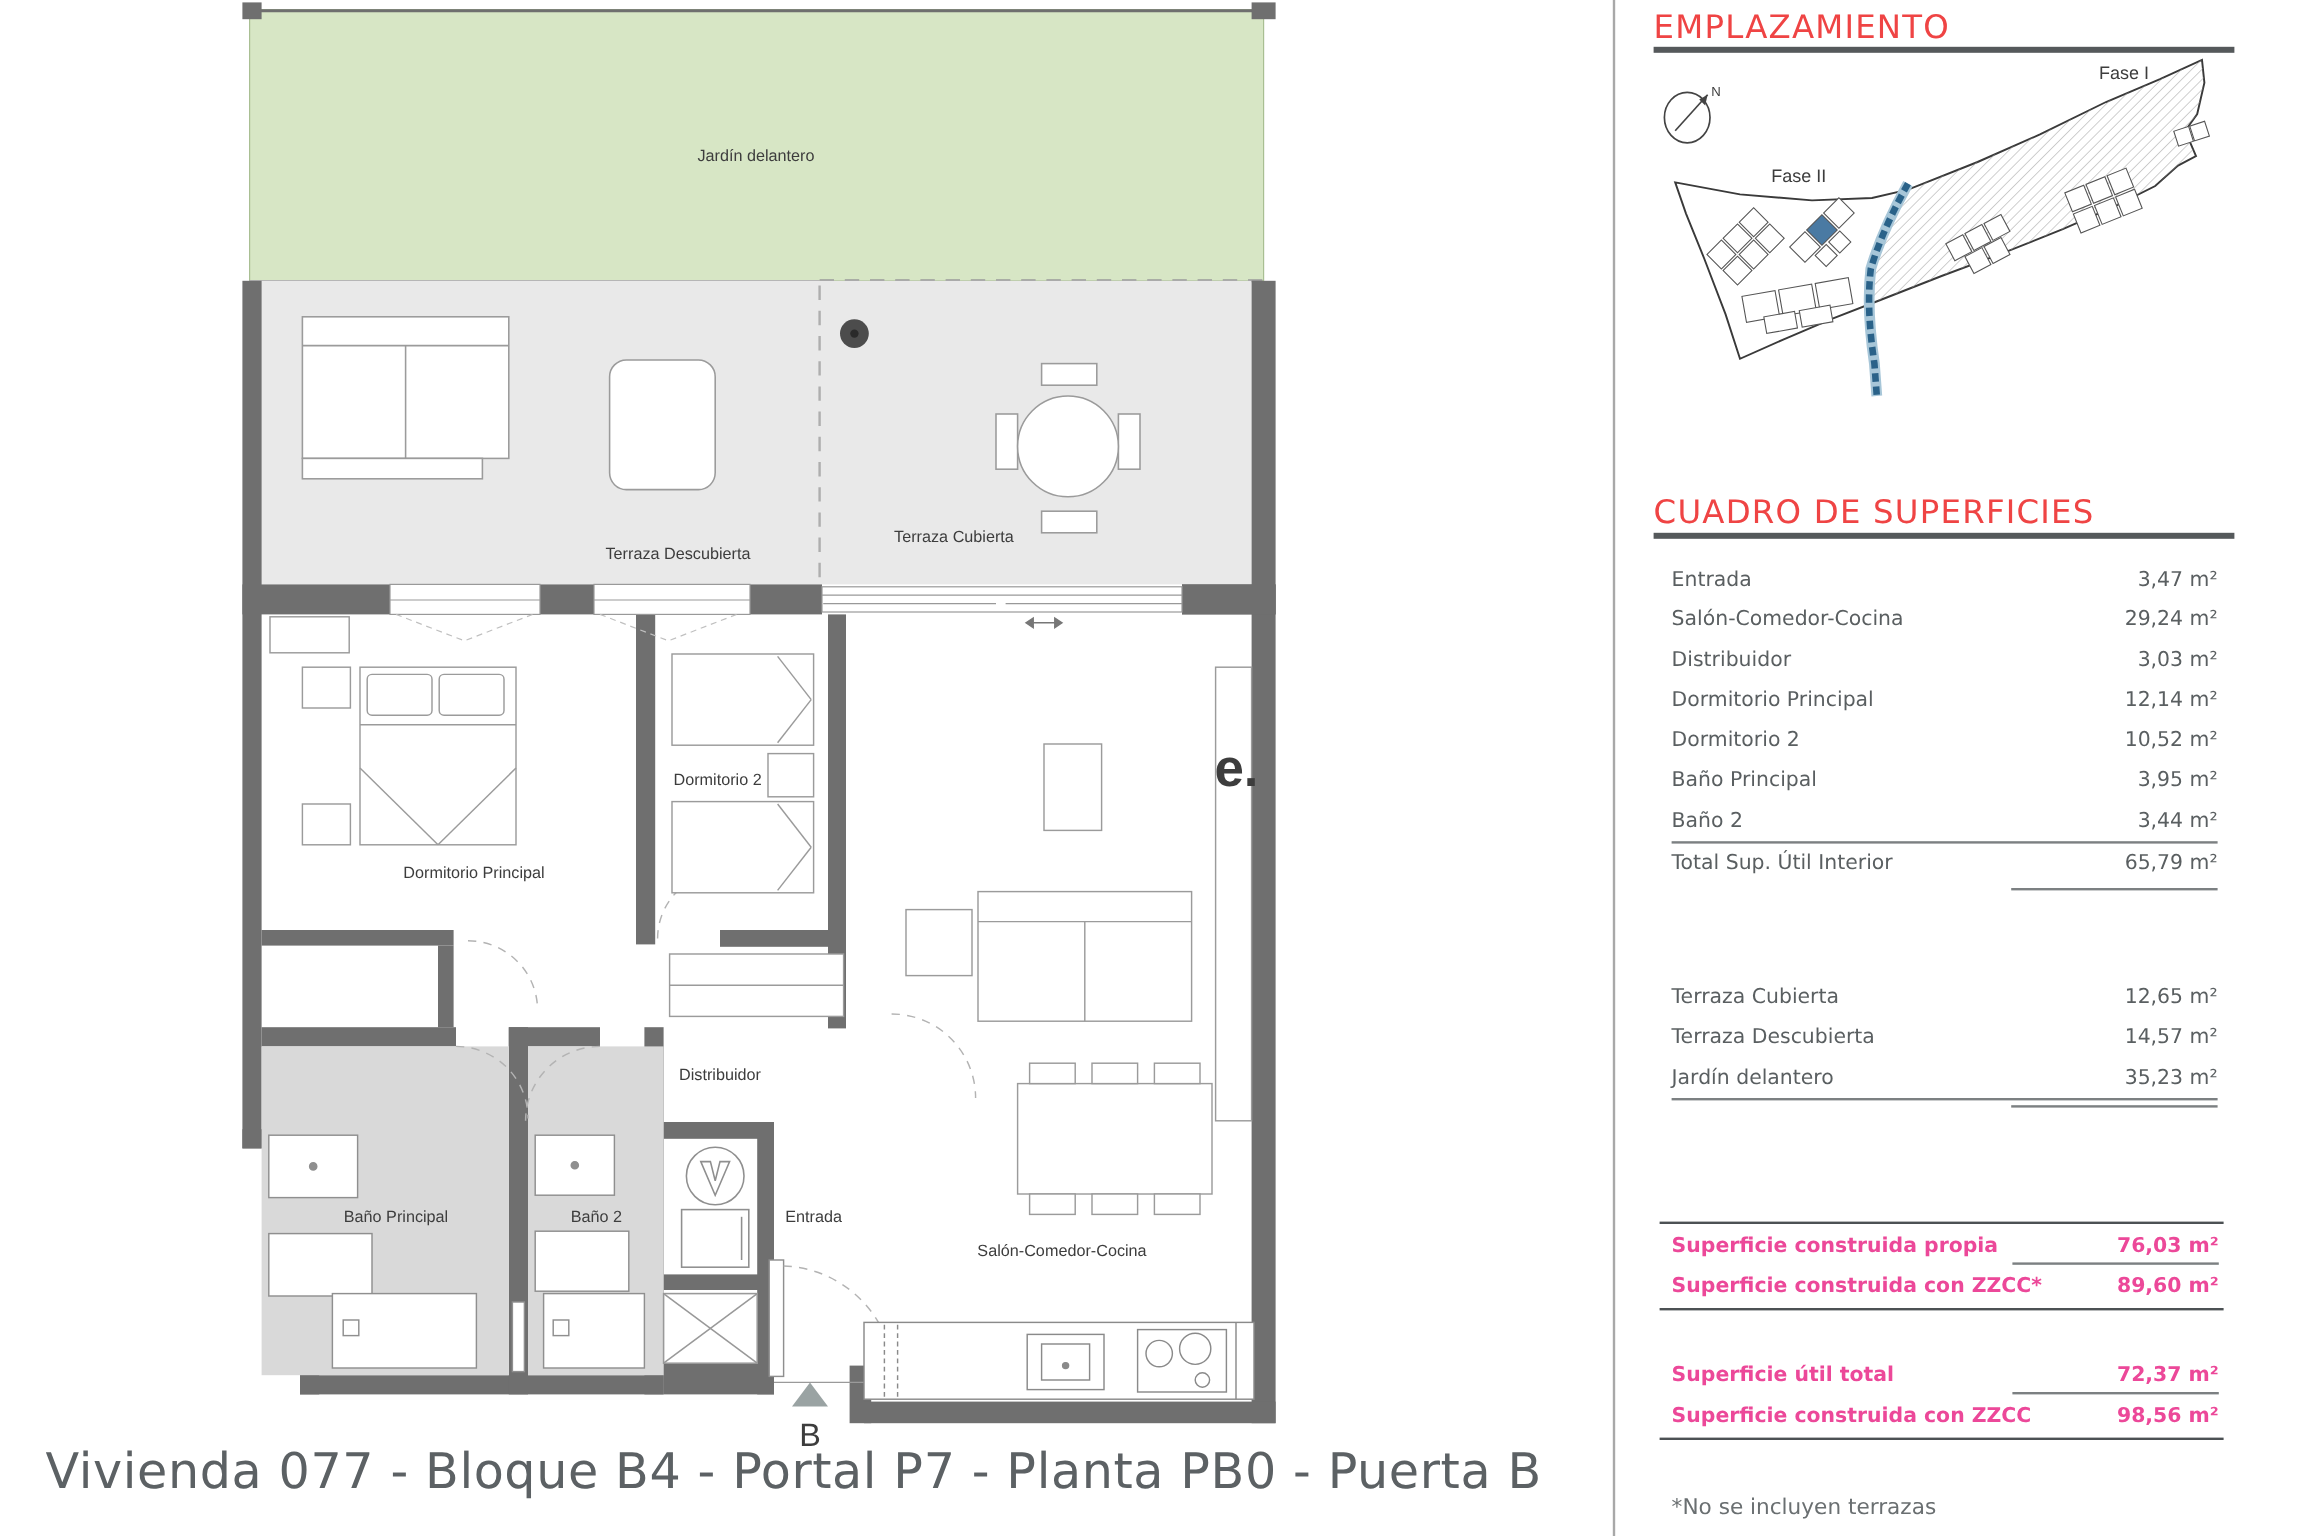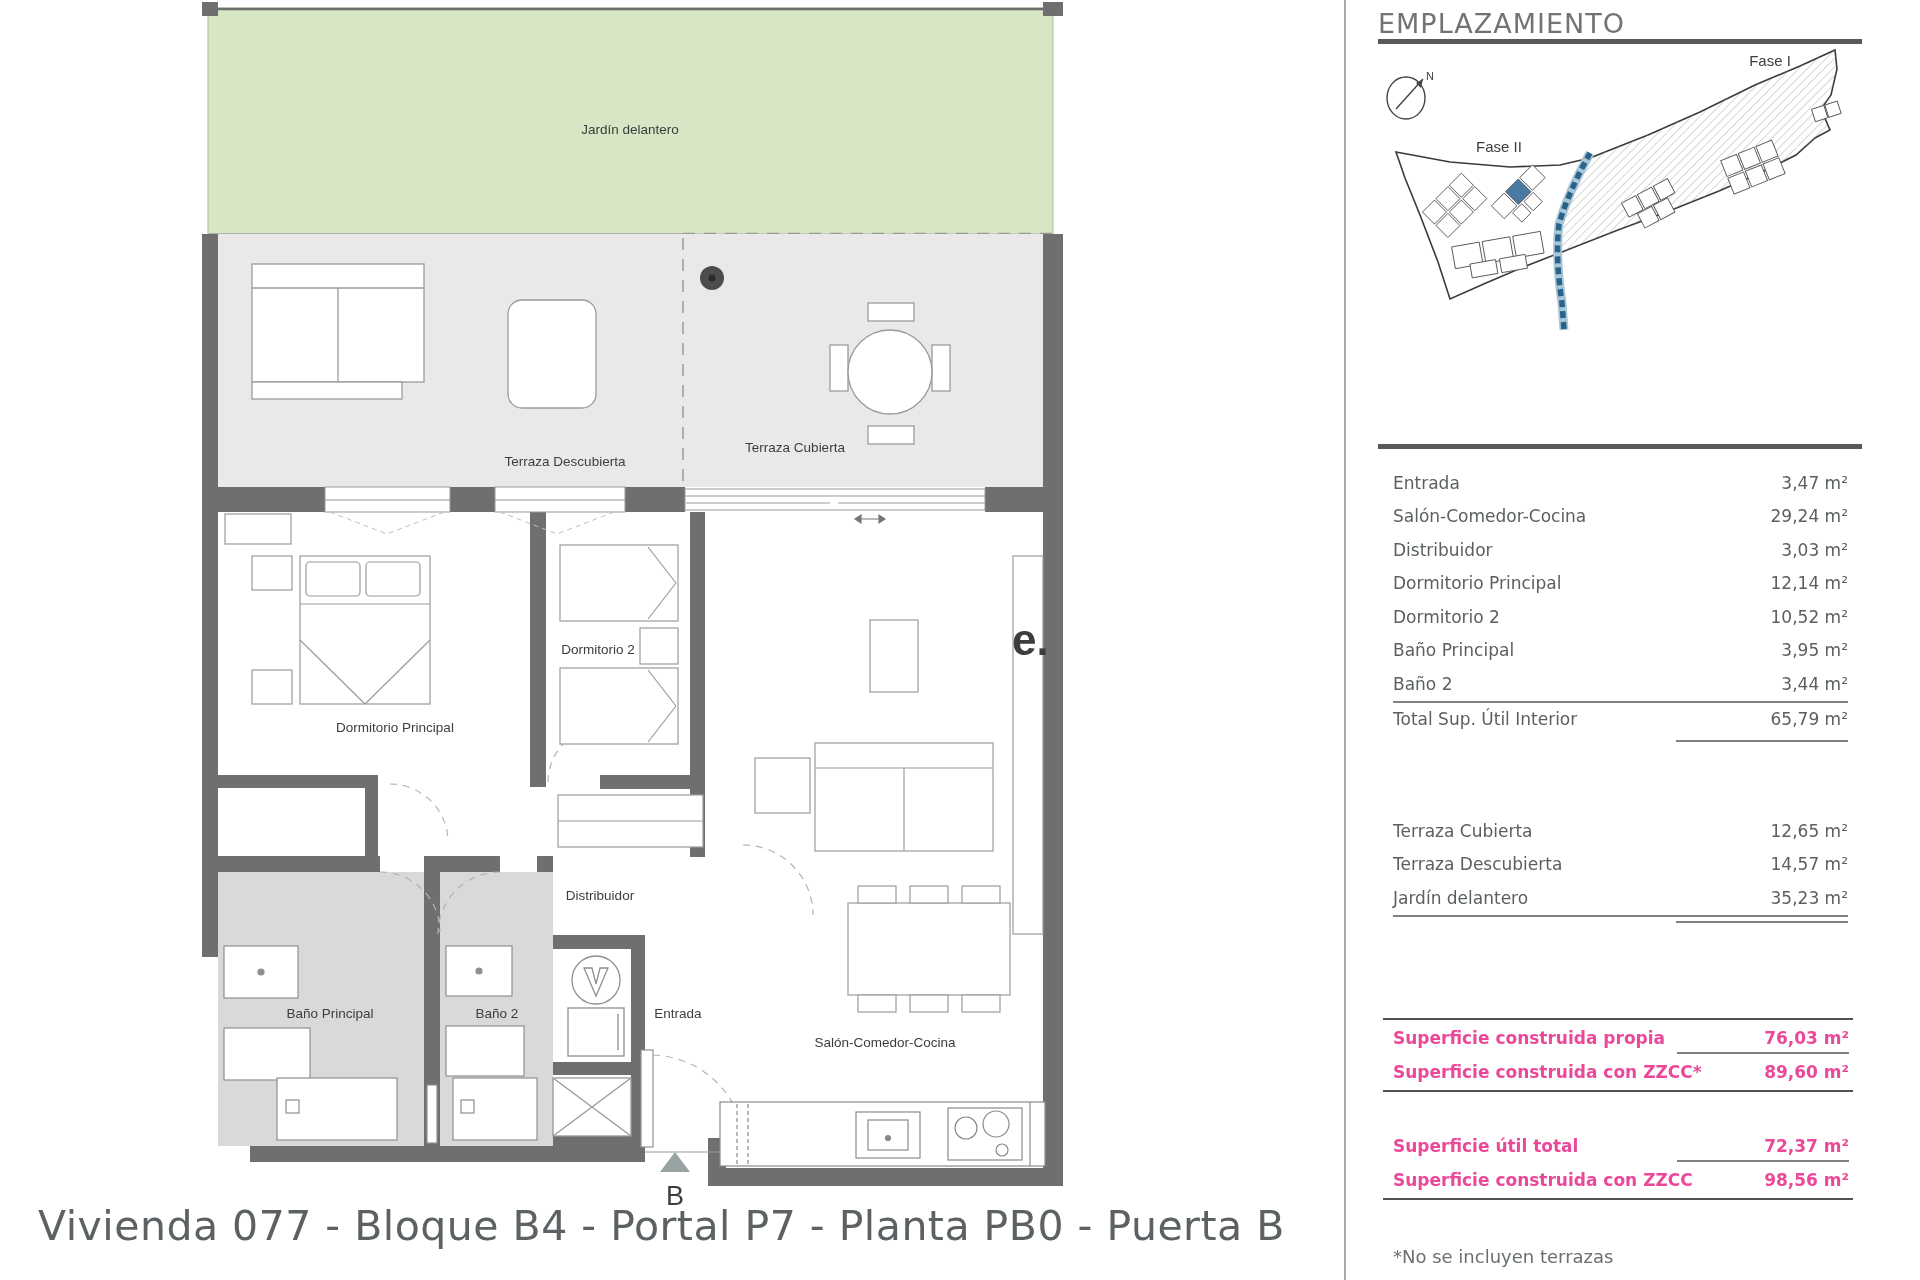--- a/index.html
+++ b/index.html
@@ -1,21 +1,21 @@
 <!DOCTYPE html>
 <html><head>
 <meta charset="utf-8">
 <style>
   html,body{margin:0;padding:0;background:#ffffff;}
   #page{position:relative;width:1920px;height:1280px;background:#fff;overflow:hidden;
         font-family:"DejaVu Sans","Liberation Sans",sans-serif;}
   svg text{font-family:"Liberation Sans",sans-serif;fill:#3d3d3d;}
   .plan-label{font-size:13.5px;}
   .divider{position:absolute;left:1344px;top:0;width:2px;height:1280px;background:#a8a8a8;}
-  .sec-heading{position:absolute;left:1378px;font-size:27px;letter-spacing:1px;color:#737373;}
+  .sec-heading{position:absolute;left:1378px;font-size:27px;letter-spacing:1px;color:#ef4444;}
   .sec-underline{position:absolute;left:1378px;width:484px;height:5px;background:#55595b;}
   .tbl{position:absolute;left:1393px;width:455px;color:#5a5f61;font-size:17px;}
   .trow{display:flex;justify-content:space-between;align-items:center;height:33.5px;}
   .trow .val{text-align:left;}
   .sep{border:none;border-top:2px solid #7c8082;margin:0;}
   .val-underline{width:172px;height:2px;background:#7c8082;margin-left:auto;margin-top:4px;}
   .bold-block{position:absolute;left:1383px;width:470px;color:#ec4899;font-size:17px;font-weight:700;}
   .bold-block .trow{height:36px;padding:0 4px 0 10px;}
   .topline{border-top:2.5px solid #4c5154;}
   .botline{border-bottom:2.5px solid #4c5154;}
@@ -294,20 +294,21 @@
     <text x="1499" y="152" text-anchor="middle" font-size="15" fill="#555">Fase II</text>
 
     <g>
       <ellipse cx="1406" cy="98" rx="19" ry="21" fill="#fff" stroke="#444" stroke-width="1.4"></ellipse>
       <line x1="1396" y1="109" x2="1423" y2="79" stroke="#444" stroke-width="1.4"></line>
       <polygon points="1423,79 1416,83 1421,88" fill="#444"></polygon>
       <text x="1426" y="80" font-size="11" fill="#444">N</text>
     </g>
   </svg>
 
+  <div class="sec-heading" style="top:412px">CUADRO DE SUPERFICIES</div>
   <div class="sec-underline" style="top:444px"></div>
 
   <div class="tbl" style="top:466px">
     <div class="trow">
         <span>Entrada</span>
         <span class="val">3,47 m²</span>
       </div>
     <div class="trow">
         <span>Salón-Comedor-Cocina</span>
         <span class="val">29,24 m²</span>

